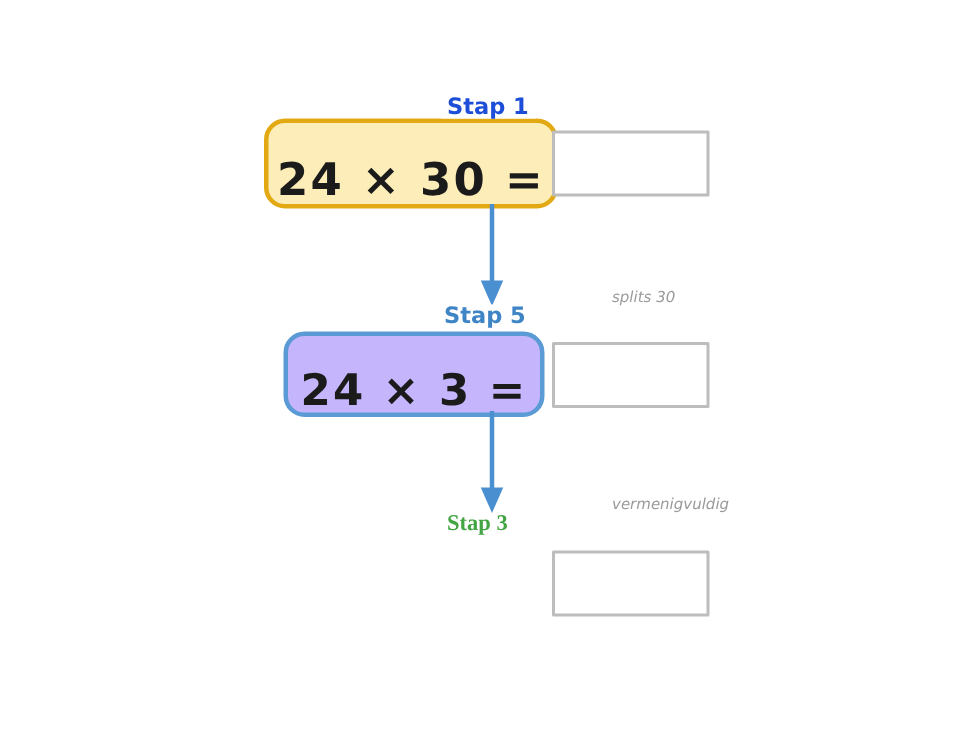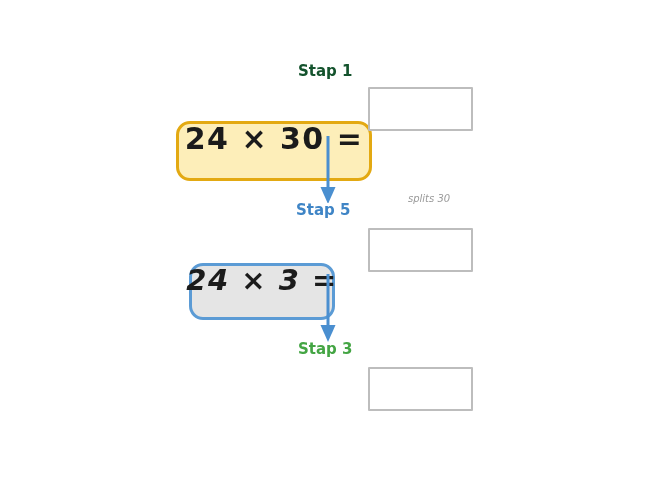--- a/index.html
+++ b/index.html
@@ -19,23 +19,22 @@
   }
 
   
   .eq-box {
     position: absolute;
     box-sizing: border-box;
     border-radius: 14px;
     border-style: solid;
     border-width: 3px;
     display: flex;
-    align-items: flex-start;
+    align-items: flex-end;
     justify-content: center;
-    margin-top: 42px;
   }
   .eq-text {
     font-family: "DejaVu Sans", sans-serif;
     font-weight: bold;
     font-size: 30px;
     letter-spacing: 1.5px;
     color: #1b1b1b;
     white-space: nowrap;
     line-height: 1;
   }
@@ -44,25 +43,24 @@
     left: 176px;
     top: 79px;
     width: 196px;
     height: 60px;
     background: #fdeeb9;
     border-color: #e3a912;
   }
   .eq-box.step2 {
     left: 189px;
     top: 221px;
-    width: 146px;
+    width: 174px;
     height: 57px;
-    background: #e5e5e5;
+    background: #c4b5fd;
     border-color: #5b9bd5;
-    font-style: italic;
   }
   .eq-box.step3 {
     left: 202px;
     top: 362px;
     width: 145px;
     height: 54px;
     background: #e9f7e9;
     border-color: #4aa94a;
   }
   .eq-box.step2 .eq-text,
@@ -77,31 +75,32 @@
     font-weight: bold;
     font-size: 15px;
     line-height: 1;
     background: #ffffff;
     padding: 0 4px;
     white-space: nowrap;
   }
   .step-label.s1 {
     left: 294px;
     top: 64px;
-    color: #14532d;
+    color: #1d4ed8;
   }
   .step-label.s2 {
     left: 292px;
     top: 203px;
     color: #3f85c6;
   }
   .step-label.s3 {
     left: 294px;
     top: 342px;
     color: #44a544;
+    font-family: Liberation Serif, serif;
   }
 
   
   .answer-box {
     position: absolute;
     box-sizing: border-box;
     width: 105px;
     height: 44px;
     background: #ffffff;
     border: 2px solid #bdbdbd;
@@ -163,17 +162,21 @@
   <div class="step-label s2">Stap 5</div>
   <div class="answer-box a2"></div>
 
   <div class="arrow ar2">
     <svg width="32" height="70" viewBox="0 0 32 70">
       <line x1="16" y1="0" x2="16" y2="54" stroke="#4a8fd0" stroke-width="3"></line>
       <polygon points="16,68 8.5,51 23.5,51" fill="#4a8fd0"></polygon>
     </svg>
   </div>
 
+  <div class="annotation n2">
+    <div>vermenigvuldig</div>
+    <div>met 10</div>
+  </div>
 
   <div class="step-label s3">Stap 3</div>
   <div class="answer-box a3"></div>
 
 </div>
 
 </body></html>

